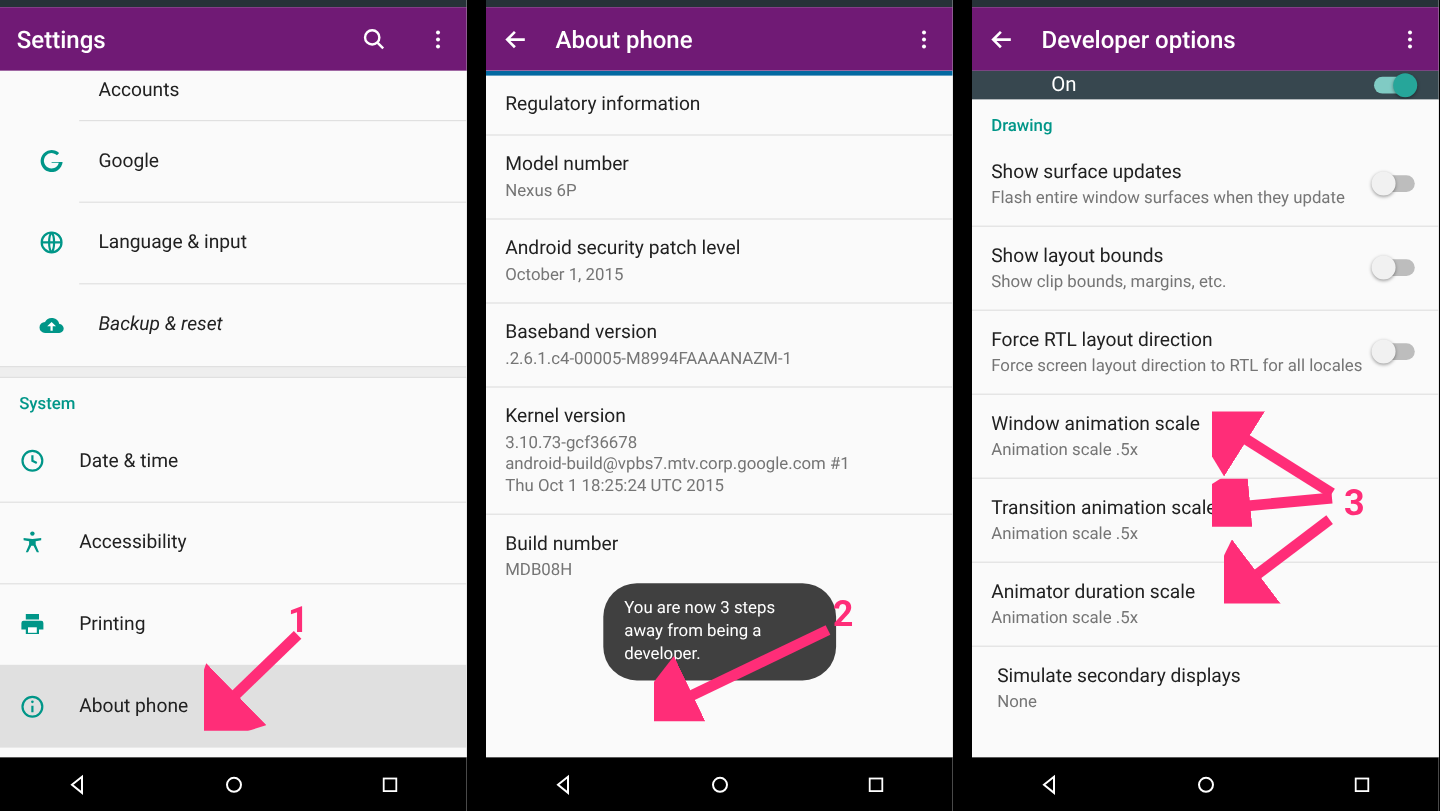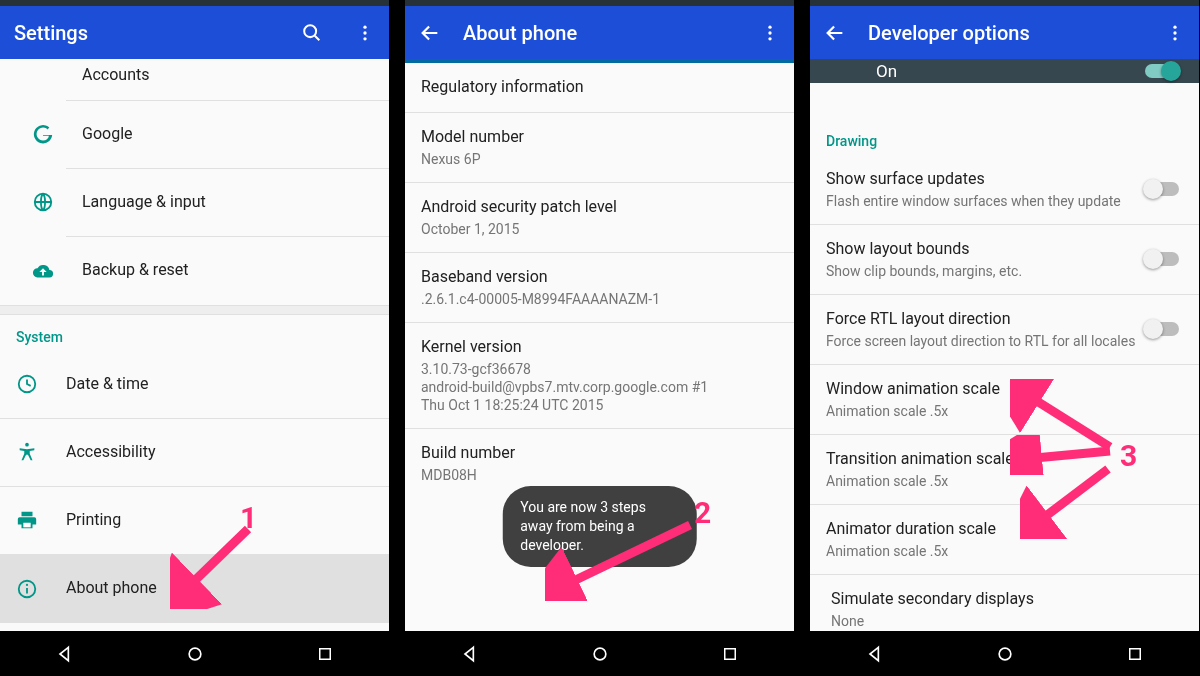--- a/index.html
+++ b/index.html
@@ -20,21 +20,21 @@
     flex-direction: column;
     position: relative;
     overflow: hidden;
   }
   .statusbar {
     height: 6px;
     background: #263238;
   }
   .appbar {
     height: 53px;
-    background: #1d4ed8;
+    background: #701a75;
     color: #fff;
     display: flex;
     align-items: center;
     padding: 0 14px;
     gap: 22px;
   }
   .appbar .title {
     font-size: 20px;
     font-weight: 500;
     flex: 1;
@@ -194,21 +194,21 @@
           <svg width="22" height="22" viewBox="0 0 24 24" fill="none" stroke="#009688" stroke-width="2">
               <circle cx="12" cy="12" r="9"></circle>
               <path d="M3 12h18M12 3c3 3 3 15 0 18M12 3c-3 3-3 15 0 18"></path>
             </svg>
         </span>
       </div>
       <div class="textbox">
           <div class="primary">Language &amp; input</div>
         </div>
     </div>
-    <div class="item indented" style="border-bottom:none;">
+    <div class="item indented" style="border-bottom:none;font-style:italic;">
       <div class="iconbox" style="margin-left:-50px;">
         <span>
           <svg width="22" height="22" viewBox="0 0 24 24" fill="#009688">
               <path d="M6 19a5 5 0 0 1 0-10 7 7 0 0 1 13 2 4 4 0 0 1 0 8H6z"></path>
               <path fill="#fff" d="M11 17v-4H8l4-4 4 4h-3v4z"></path>
             </svg>
         </span>
       </div>
       <div class="textbox">
           <div class="primary">Backup &amp; reset</div>
@@ -410,21 +410,21 @@
         </svg>
     </span>
   </div>
   <div class="master-row">
     <span style="width:50px;"></span>
     <span class="primary">On</span>
     <span class="toggle on">
         <span class="knob"></span>
       </span>
   </div>
-  <div class="content" style="position:relative;margin-top:36px;">
+  <div class="content" style="position:relative;">
     <div class="section-header">Drawing</div>
 
     <div class="item noicon">
       <div class="textbox">
         <div class="primary">Show surface updates</div>
         <div class="secondary">Flash entire window surfaces when they update</div>
       </div>
       <span class="toggle">
           <span class="knob"></span>
         </span>

